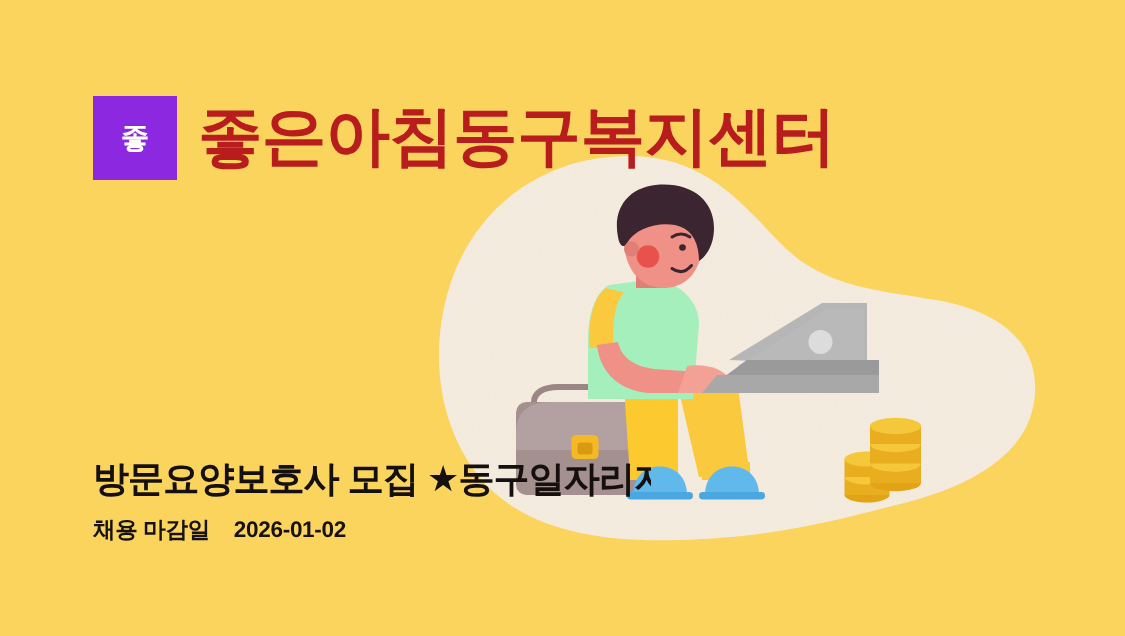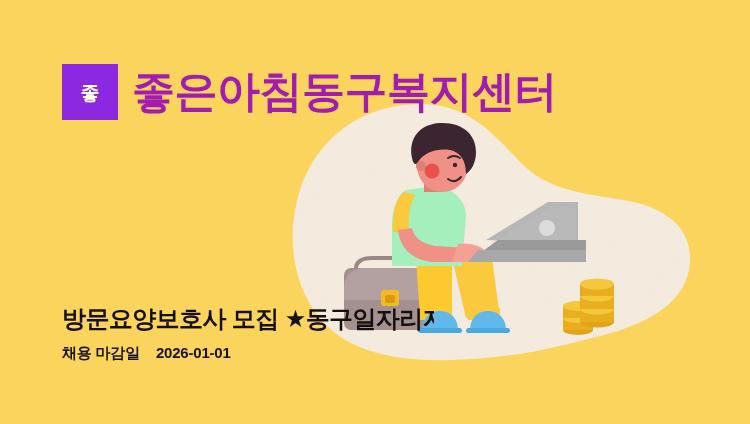--- a/index.html
+++ b/index.html
@@ -40,21 +40,21 @@
     justify-content: center;
     color: #ffffff;
     font-size: 19px;
     font-weight: 700;
     letter-spacing: 0;
     line-height: 1;
   }
   .brand-title {
     font-size: 43px;
     font-weight: 800;
-    color: #a21caf;
+    color: #b91c1c;
     line-height: 1.05;
     white-space: nowrap;
     letter-spacing: -0.5px;
   }
   
   .headline {
     position: absolute;
     left: 62px;
     top: 303px;
     z-index: 6;
@@ -230,16 +230,16 @@
   <div class="brand-row">
     <div class="brand-badge">좋</div>
     <div class="brand-title">좋은아침동구복지센터</div>
   </div>
 
   <div class="headline">방문요양보호사 모집 ★동구일자리지원센</div>
 
   <div class="deadline">
     <span>채용 마감일</span>
     <span class="gap"></span>
-    <span>2026-01-01</span>
+    <span>2026-01-02</span>
   </div>
 
 </div>
 
 </body></html>

